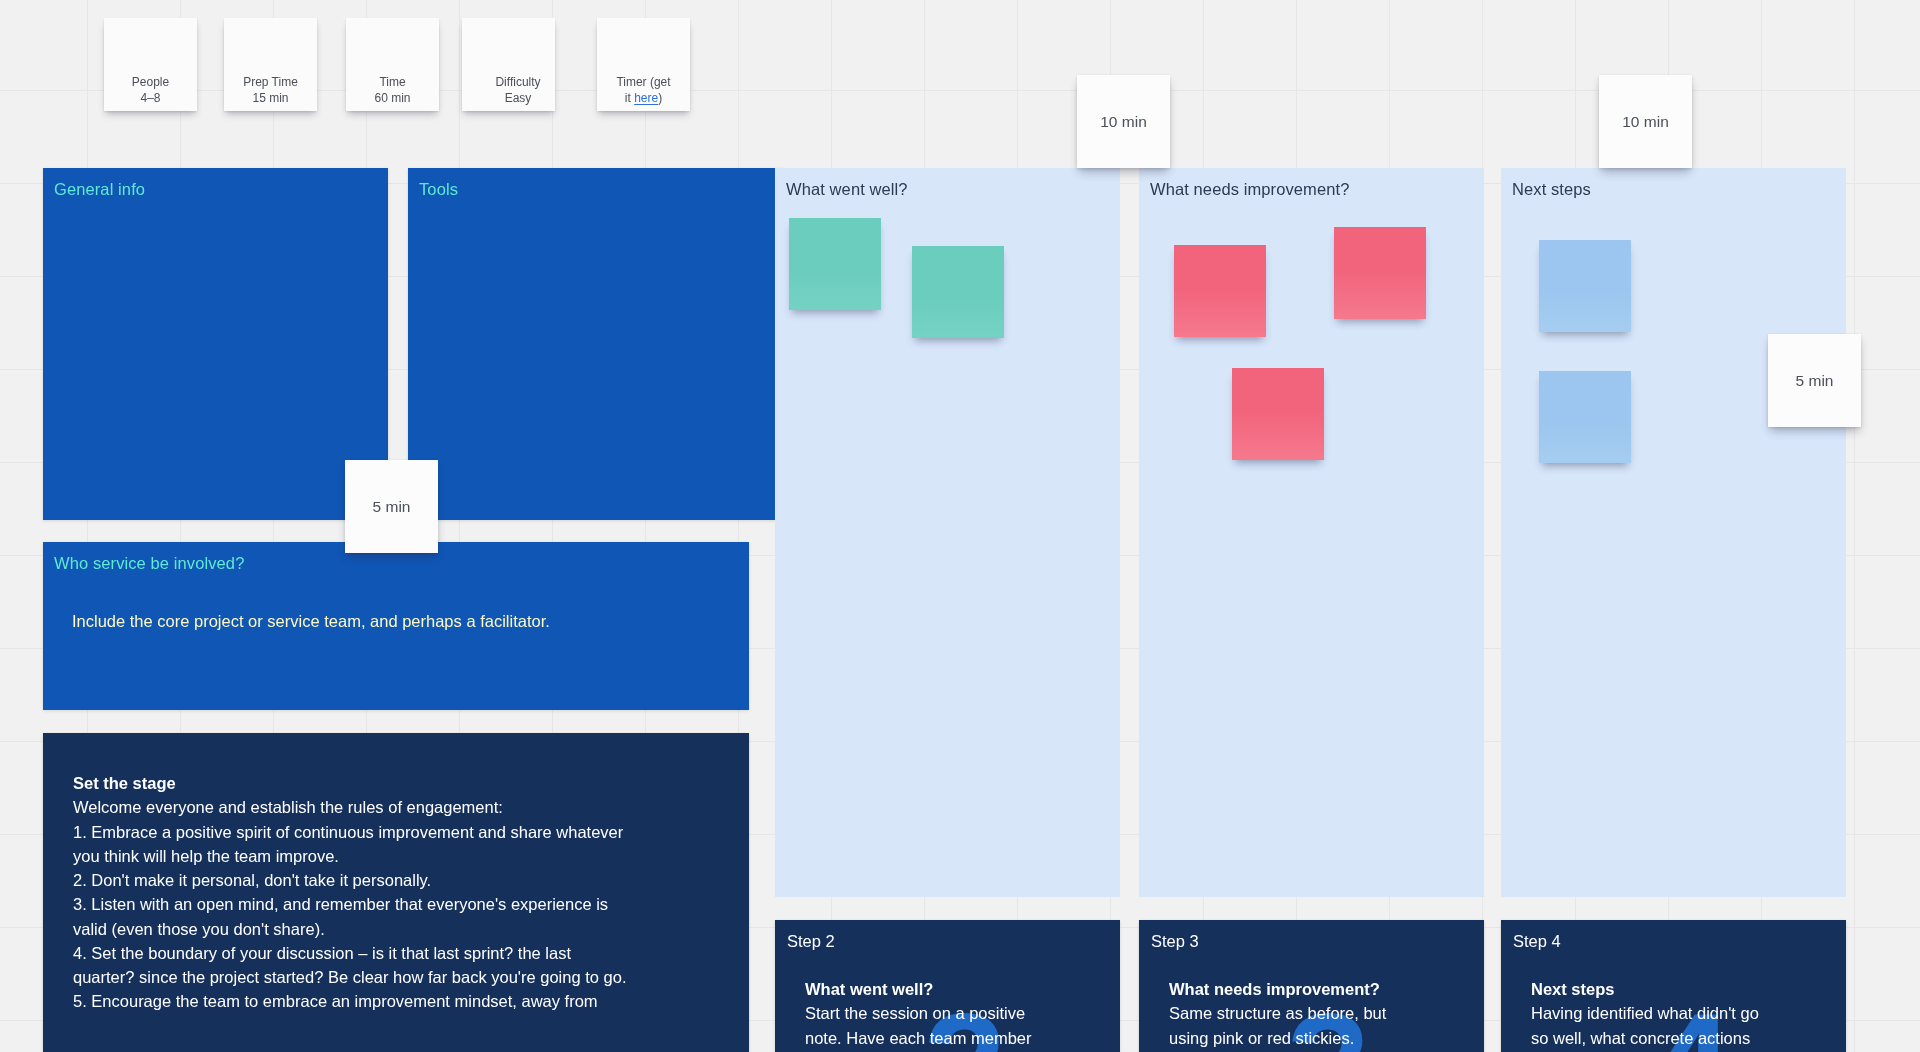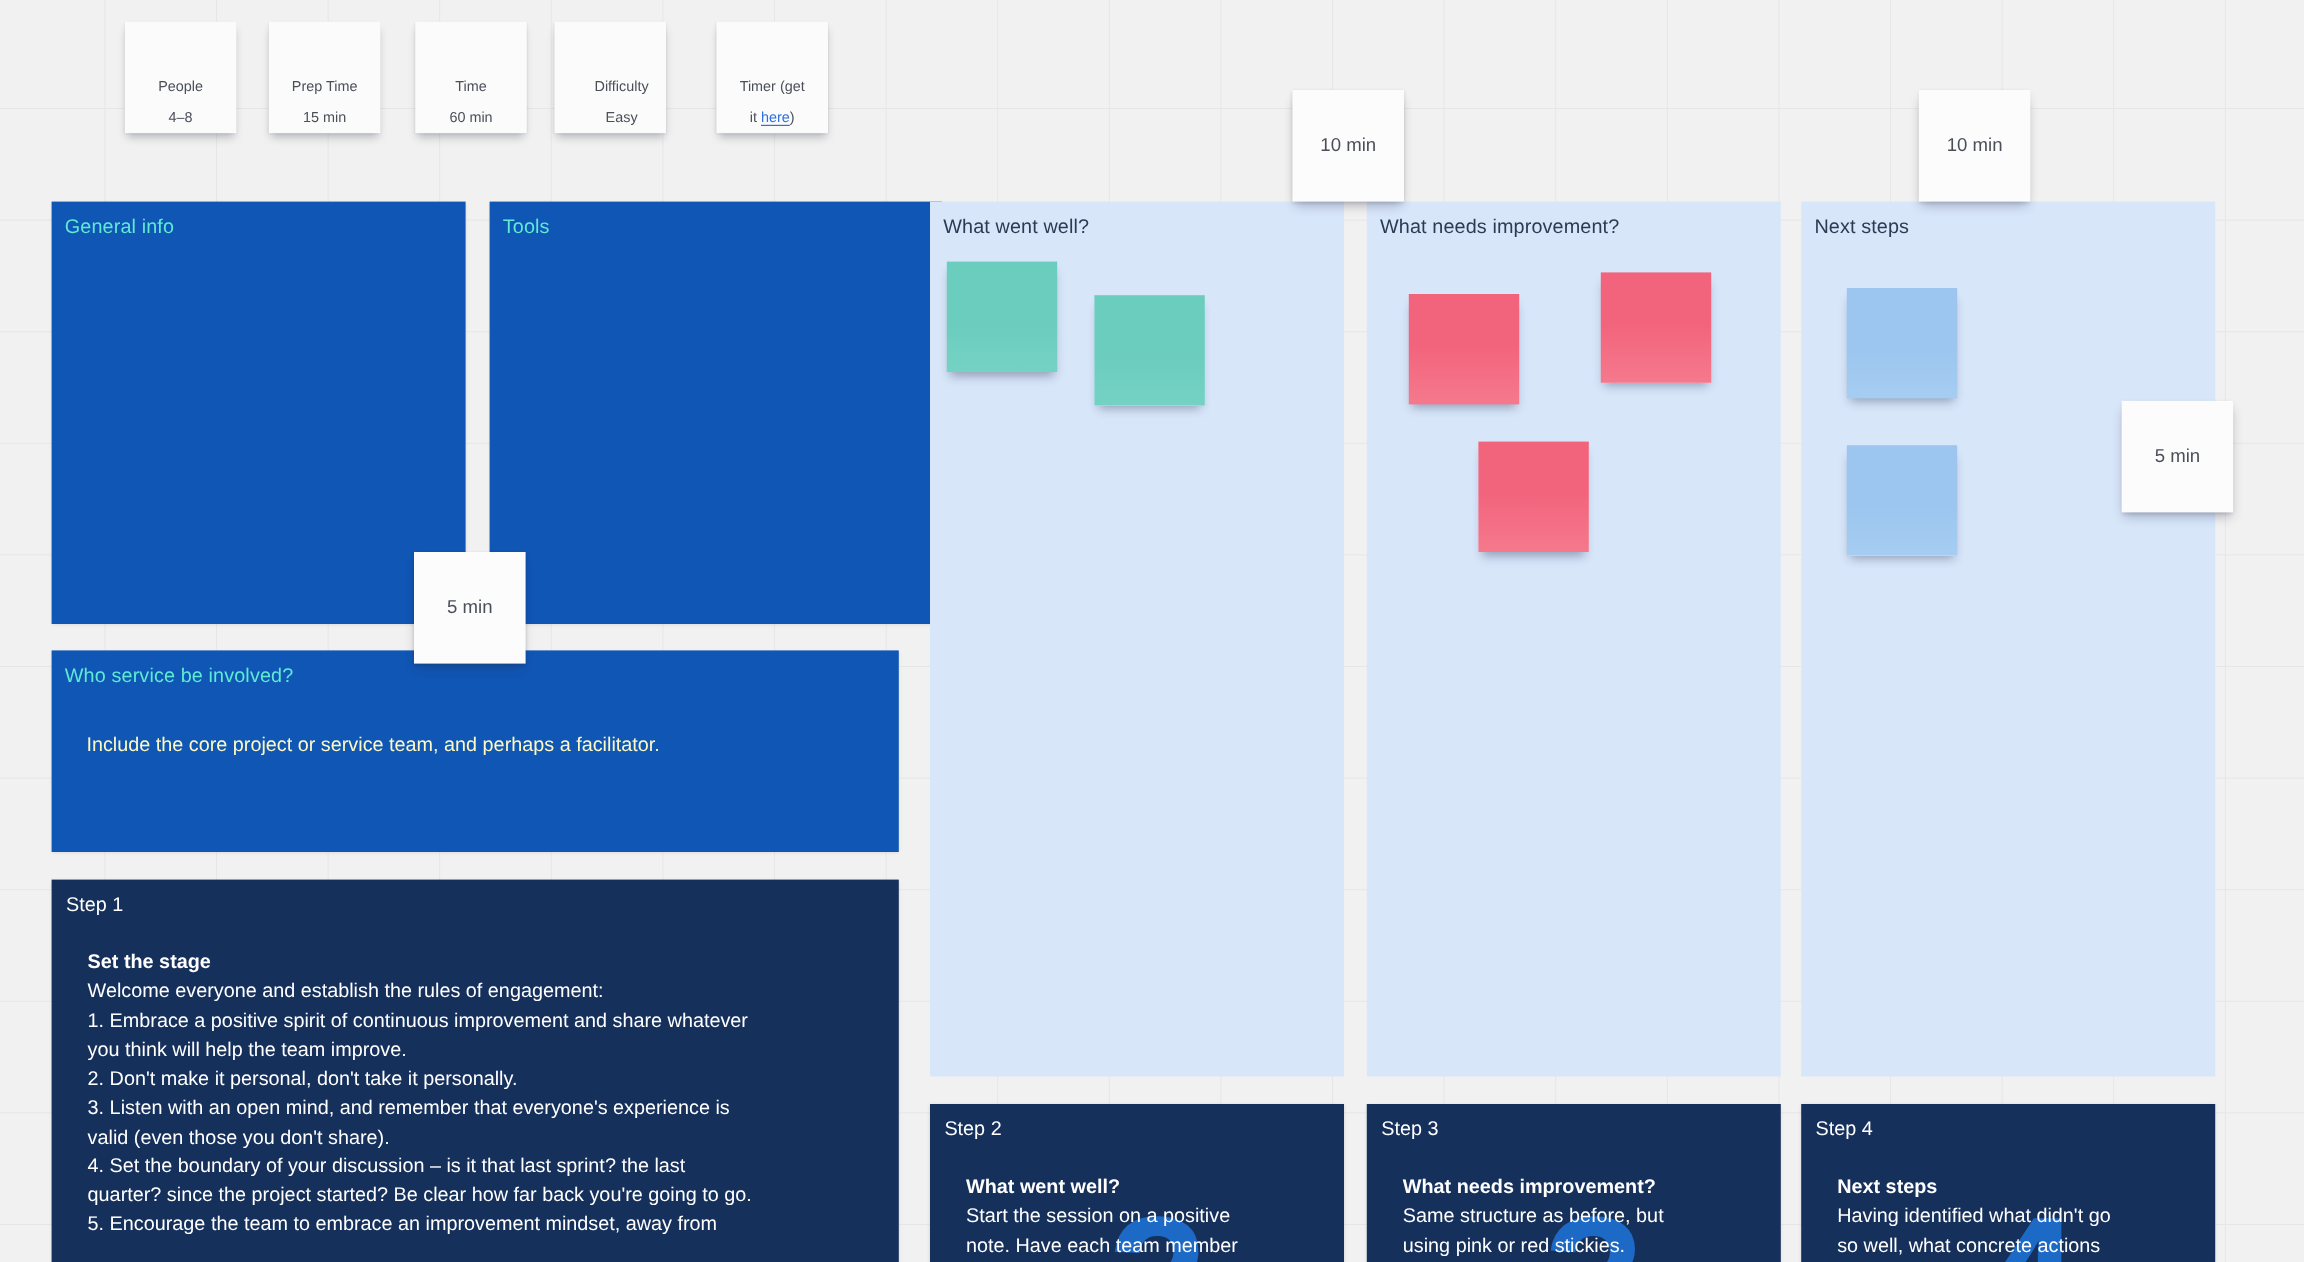--- a/index.html
+++ b/index.html
@@ -35,21 +35,21 @@
     align-items: flex-end;
     justify-content: center;
     text-align: center;
     color: #4b4f58;
     font-size: 12px;
     line-height: 1.33;
     padding: 4px 5px;
   }
   .meta-card .mc-inner { width: 100%; }
   .meta-card .mc-label { display: block; }
-  .meta-card .mc-value { display: block; margin-top: 10px; }
+  .meta-card .mc-value { display: block; }
   .meta-card a, .meta-card .lnk {
     color: #2e6fdb;
     text-decoration: underline;
     text-underline-offset: 2px;
   }
 
   
   .timer-card {
     position: absolute;
     width: 93px;
@@ -200,21 +200,20 @@
     <div class="sticky pink" style="left: 35px; top: 77px;"></div>
     <div class="sticky pink" style="left: 195px; top: 59px;"></div>
     <div class="sticky pink" style="left: 93px; top: 200px;"></div>
   </div>
 <div class="column" style="left: 1501px; top: 168px; width: 345px; height: 729px;">
     <div class="column-title">Next steps</div>
     <div class="sticky blue" style="left: 38px; top: 72px;"></div>
     <div class="sticky blue" style="left: 38px; top: 203px;"></div>
   </div>
 <div class="step-card" style="left: 43px; top: 733px; width: 706px; height: 320px;">
-    <div class="step-label">Step 1</div>
     <div class="step-body">
       <span class="hd">Set the stage</span>
       <span class="ln">Welcome everyone and establish the rules of engagement:</span>
       <span class="ln">1. Embrace a positive spirit of continuous improvement and share whatever</span>
       <span class="ln">you think will help the team improve.</span>
       <span class="ln">2. Don't make it personal, don't take it personally.</span>
       <span class="ln">3. Listen with an open mind, and remember that everyone's experience is</span>
       <span class="ln">valid (even those you don't share).</span>
       <span class="ln">4. Set the boundary of your discussion – is it that last sprint? the last</span>
       <span class="ln">quarter? since the project started? Be clear how far back you're going to go.</span>

